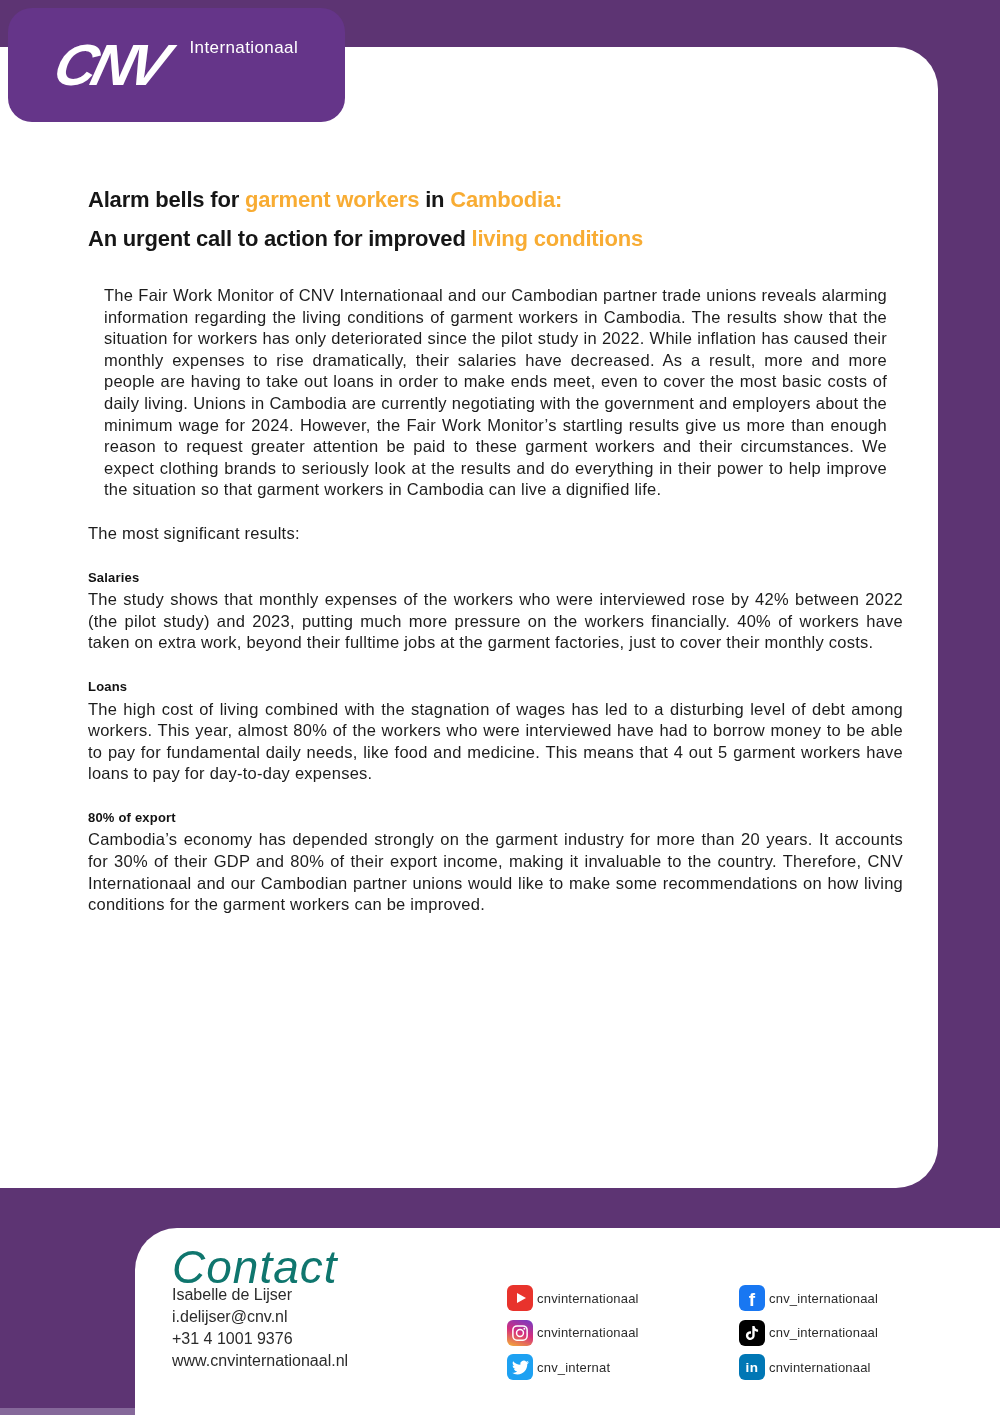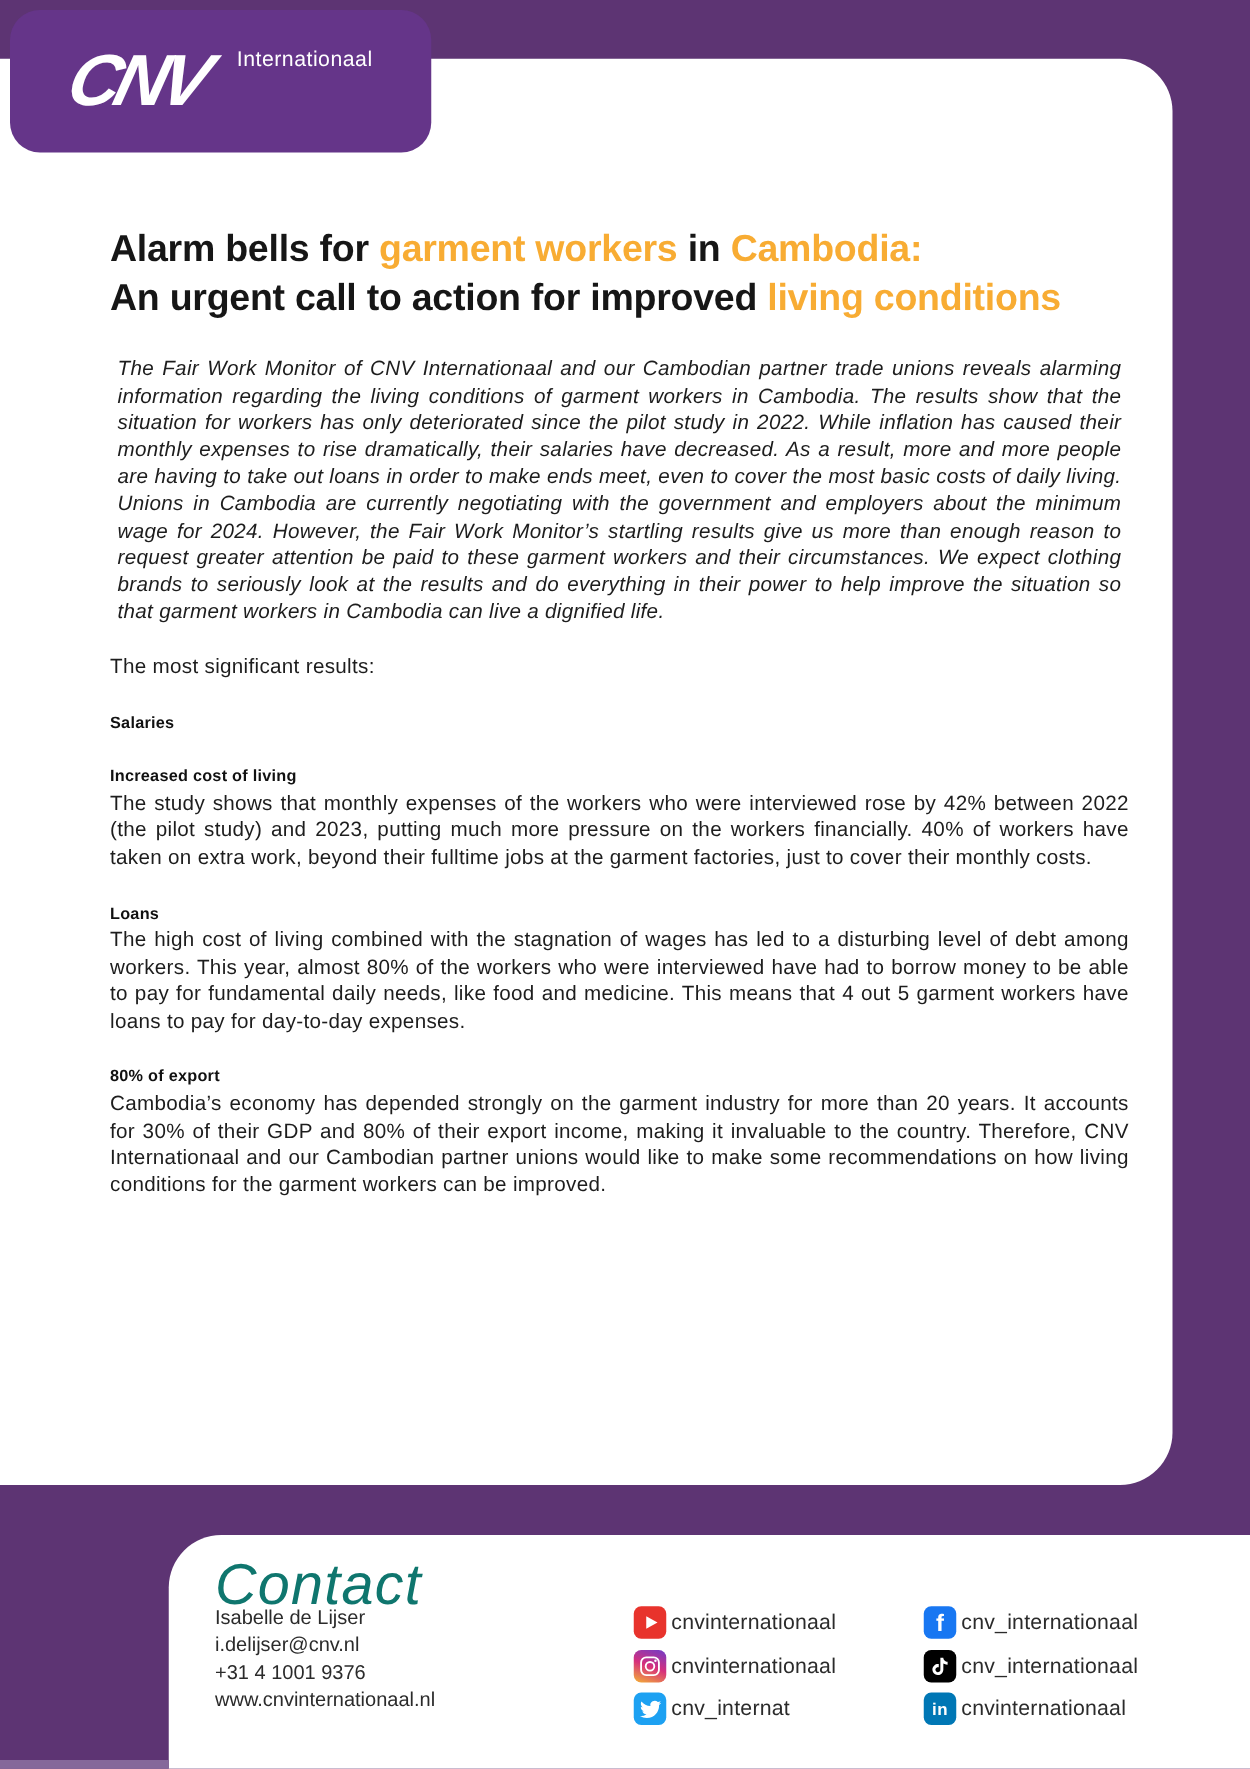--- a/index.html
+++ b/index.html
@@ -12,39 +12,39 @@
 
   
   .logo-block{position:absolute;left:8px;top:8px;width:337px;height:114px;background:#653589;
               border-radius:24px;display:flex;align-items:center;z-index:5;}
   .cnv-logo{color:#fff;font-weight:700;font-style:italic;font-size:58px;letter-spacing:-5px;
             transform:skewX(-14deg);margin-left:48px;line-height:1;}
   .brand-name{color:#fff;font-weight:400;font-size:17px;margin-left:26px;letter-spacing:.4px;margin-top:-34px;}
 
   
   .content{position:absolute;left:88px;top:180px;width:815px;color:#1d1d1d;}
-  .title{font-size:30px;line-height:39px;font-weight:700;letter-spacing:-.2px;color:#161616;}
+  .title{font-size:22px;line-height:39px;font-weight:700;letter-spacing:-.2px;color:#161616;}
   .title .accent{color:#f8ac33;}
-  .intro{margin:27px 6px 0;font-size:16.5px;line-height:21.6px;text-align:justify;letter-spacing:.25px;font-style:italic;}
+  .intro{margin:27px 16px 0;font-size:16.5px;line-height:21.6px;text-align:justify;letter-spacing:.25px;}
   .lead{margin:22px 0 0;font-size:16.5px;line-height:21.6px;letter-spacing:.25px;}
   .section h3{margin:22px 0 0;font-size:13px;line-height:21.6px;letter-spacing:.2px;color:#111;}
   .section p{margin:1px 0 0;font-size:16.5px;line-height:21.6px;text-align:justify;letter-spacing:.25px;}
 
   
   .footer-card{position:absolute;left:135px;top:1228px;right:0;bottom:0;background:#ffffff;
                border-radius:42px 0 0 0;}
   .page-edge{position:absolute;left:0;bottom:0;width:135px;height:7px;background:#85689a;}
   .contact-heading{position:absolute;left:37px;top:12px;font-size:46px;font-style:italic;
                    font-weight:400;color:#0f766e;letter-spacing:1px;}
   .contact-lines{position:absolute;left:37px;top:56px;font-size:16px;line-height:22px;color:#2b2b2b;}
   .social-col{position:absolute;top:57px;}
   .social-col.left{left:372px;}
   .social-col.right{left:604px;}
   .social-row{display:flex;align-items:center;margin-bottom:8.5px;}
-  .social-row .handle{font-size:17px;color:#2b2b2b;margin-left:4px;letter-spacing:.2px;}
+  .social-row .handle{font-size:13px;color:#2b2b2b;margin-left:4px;letter-spacing:.2px;}
   .sicon{width:26px;height:26px;border-radius:6px;display:flex;align-items:center;justify-content:center;
          flex:0 0 26px;}
   .sicon.youtube{background:#e8332c;}
   .yt-play{width:0;height:0;border-left:9px solid #fff;border-top:5.5px solid transparent;border-bottom:5.5px solid transparent;margin-left:2px;}
   .sicon.instagram{background:linear-gradient(200deg,#7a3bc1 5%,#d62f7c 50%,#f1a43c 95%);}
   .sicon.twitter{background:#1da1f2;}
   .sicon.facebook{background:#1877f2;color:#fff;font-weight:700;font-size:19px;}
   .sicon.facebook span{display:block;margin-top:4px;}
   .sicon.tiktok{background:#000;}
   .sicon.linkedin{background:#0077b5;color:#fff;font-weight:700;font-size:13.5px;letter-spacing:.5px;}
@@ -69,21 +69,20 @@
 
     <p class="intro">The Fair Work Monitor of CNV Internationaal and our Cambodian partner trade unions reveals alarming information regarding the living conditions of garment workers in Cambodia. The results show that the situation for workers has only deteriorated since the pilot study in 2022. While inflation has caused their monthly expenses to rise dramatically, their salaries have decreased. As a result, more and more people are having to take out loans in order to make ends meet, even to cover the most basic costs of daily living. Unions in Cambodia are currently negotiating with the government and employers about the minimum wage for 2024. However, the Fair Work Monitor’s startling results give us more than enough reason to request greater attention be paid to these garment workers and their circumstances. We expect clothing brands to seriously look at the results and do everything in their power to help improve the situation so that garment workers in Cambodia can live a dignified life.</p>
 
     <p class="lead">The most significant results:</p>
 
     <div class="section">
       <h3>Salaries</h3>
     </div>
 
     <div class="section">
-      <h3>Increased cost of living</h3>
       <p>The study shows that monthly expenses of the workers who were interviewed rose by 42% between 2022 (the pilot study) and 2023, putting much more pressure on the workers financially. 40% of workers have taken on extra work, beyond their fulltime jobs at the garment factories, just to cover their monthly costs.</p>
     </div>
 
     <div class="section">
       <h3>Loans</h3>
       <p>The high cost of living combined with the stagnation of wages has led to a disturbing level of debt among workers. This year, almost 80% of the workers who were interviewed have had to borrow money to be able to pay for fundamental daily needs, like food and medicine. This means that 4 out 5 garment workers have loans to pay for day-to-day expenses.</p>
     </div>
 
     <div class="section">
       <h3>80% of export</h3>

